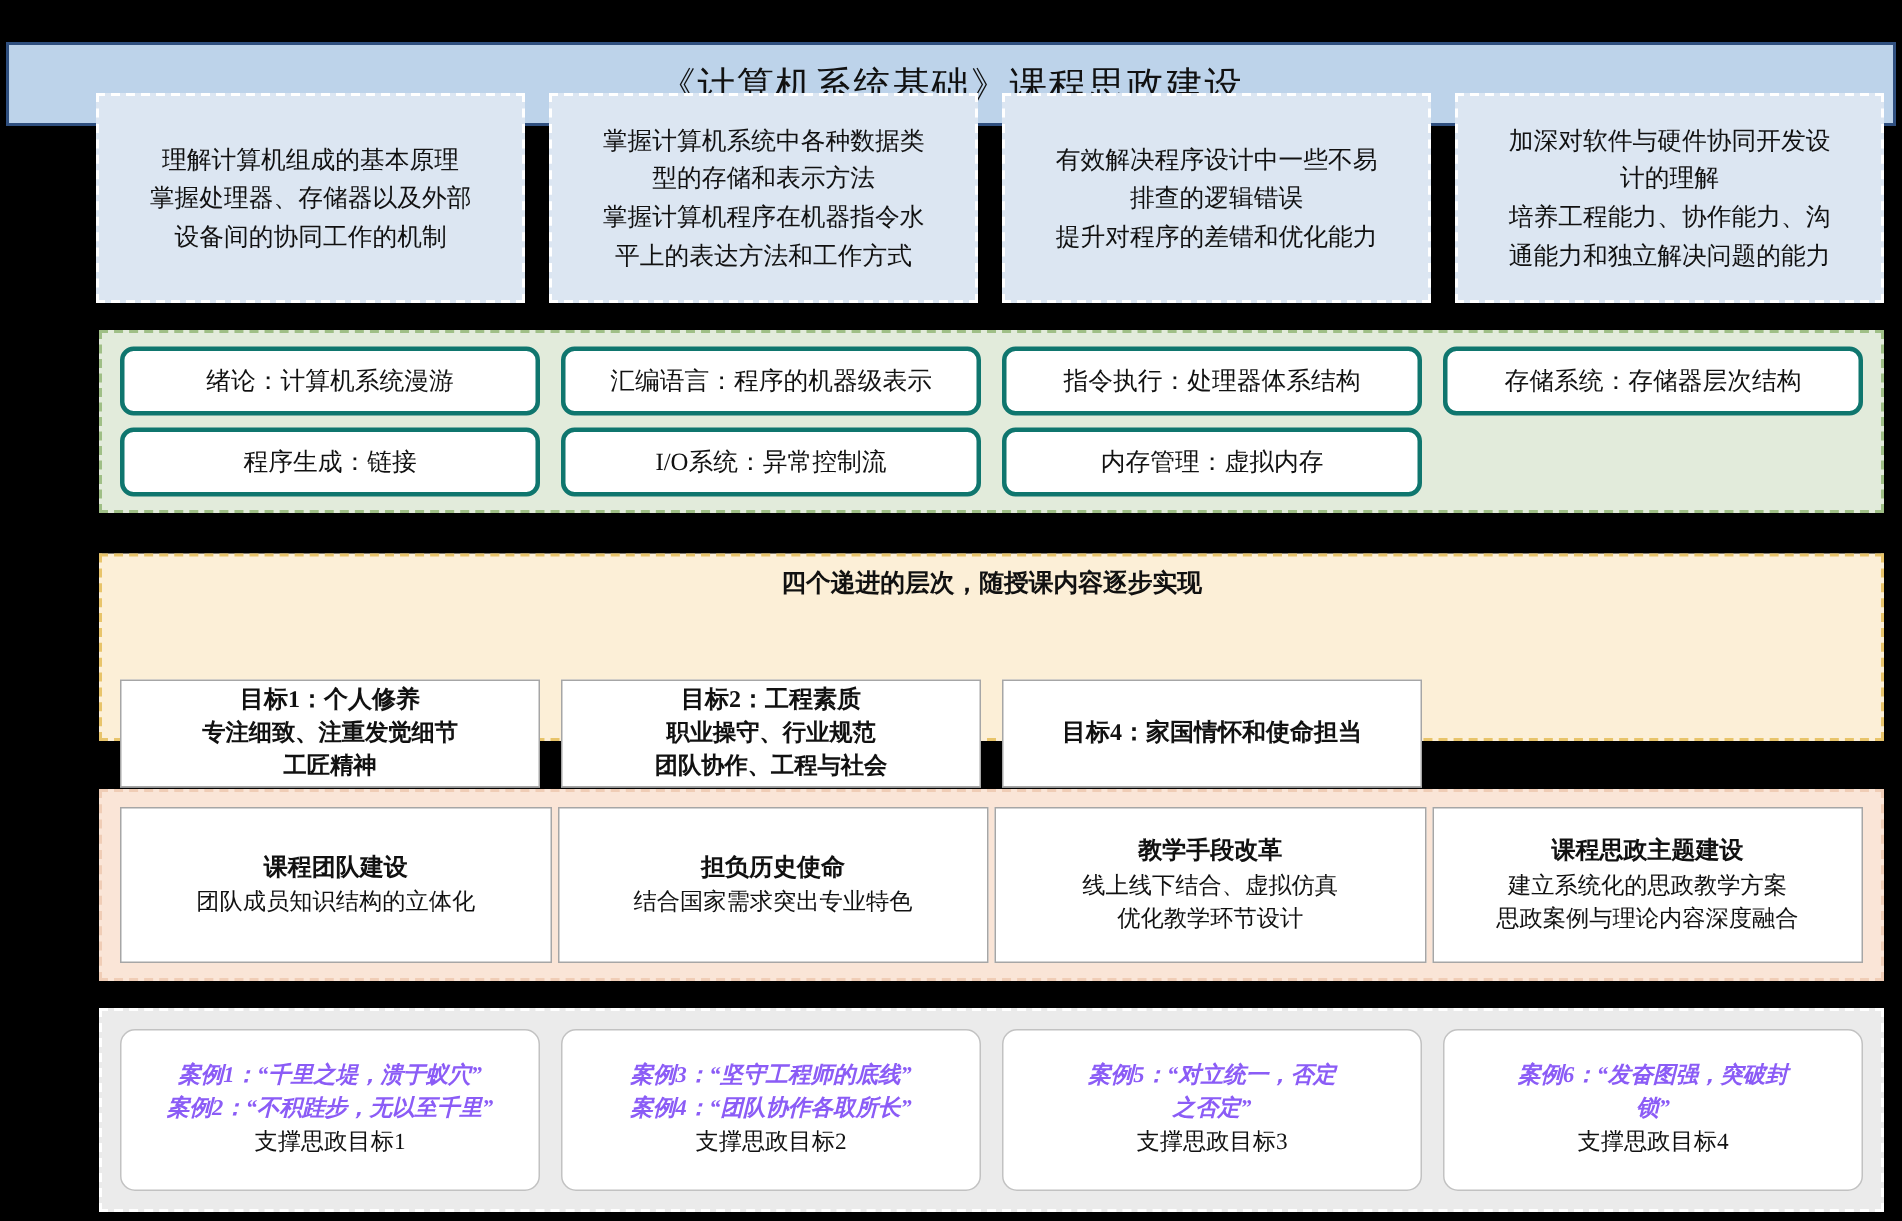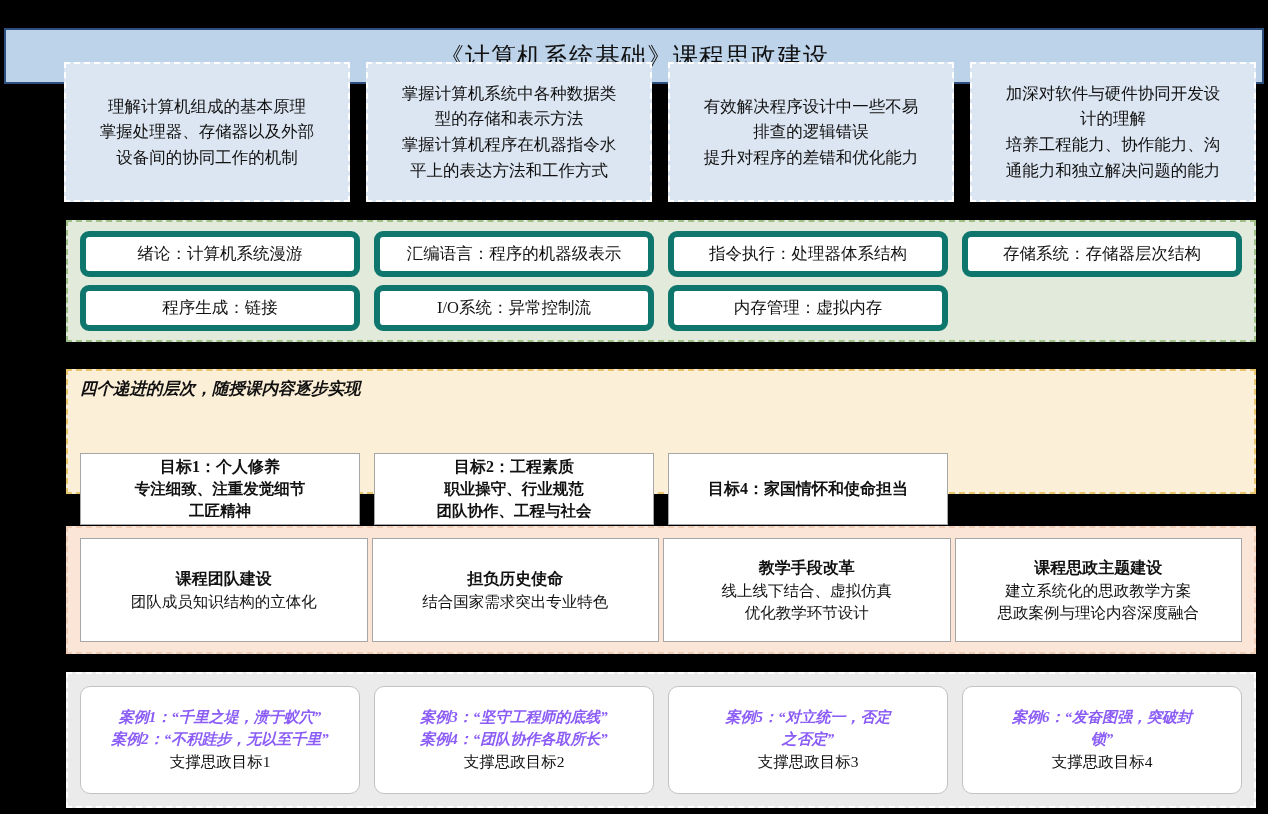--- a/index.html
+++ b/index.html
@@ -89,21 +89,21 @@
   }
   .mod-grid {
     display: grid;
     grid-template-columns: repeat(4, 1fr);
     grid-template-rows: repeat(2, 1fr);
     gap: 8px 14px;
     height: 100%;
   }
   .mod-box {
     background: #ffffff;
-    border: 6px solid #0f766e;
+    border: 3px solid #0f766e;
     border-radius: 9px;
     display: flex;
     align-items: center;
     justify-content: center;
     text-align: center;
     font-size: 16.5px;
     color: #111111;
     box-sizing: border-box;
   }
 
@@ -111,27 +111,26 @@
   .yellow-band {
     left: 66px;
     top: 369px;
     width: 1190px;
     height: 125px;
     background: #fcefd7;
     border: 2px dashed #e8c46a;
     padding: 6px 12px 10px 12px;
   }
   .yellow-head {
-    text-align: left;
+    text-align: center;
     font-size: 16.5px;
     font-weight: bold;
     color: #111111;
     margin-bottom: 5px;
     line-height: 1.4;
-    font-style: italic;
   }
   .goal-grid {
     display: grid;
     grid-template-columns: repeat(4, 1fr);
     gap: 14px;
     height: 74px;
   }
   .goal-box {
     background: #ffffff;
     border: 1px solid #a6a6a6;

